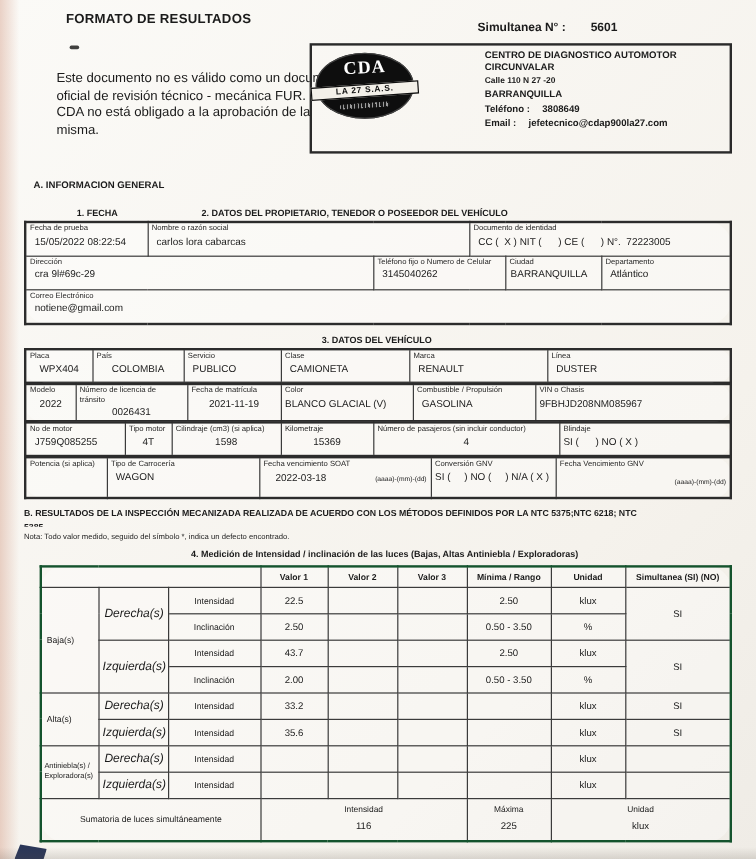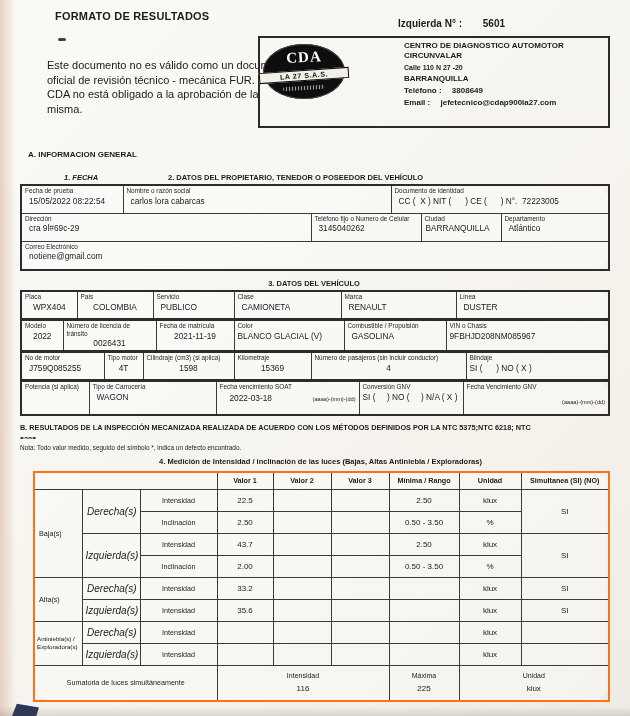--- a/index.html
+++ b/index.html
@@ -57,21 +57,21 @@
   }
 
   .center-info { left:404px; top:41px; width:202px; }
   .center-info .l { font-size:8px; line-height:10px; font-weight:600; }
   .center-info .pair { margin-top:2px; font-size:8px; line-height:10px; font-weight:600; }
   .center-info .pair .v { margin-left:8px; }
   .center-info .addr { margin-top:2px; font-size:7px; line-height:9px; font-weight:600; }
 
   
   .sec-a { left:28px; top:150px; font-size:8px; font-weight:bold; }
-  .t1 { left:64px; top:173px; font-size:7.5px; font-weight:bold;font-style:italic; }
+  .t1 { left:64px; top:173px; font-size:7.5px; font-weight:bold; }
   .t2 { left:168px; top:173px; font-size:7.5px; font-weight:bold; }
   .t3 { left:20px; top:279px; width:588px; text-align:center; font-size:7.5px; font-weight:bold; }
   .sec-b { left:20px; top:423px; width:596px; font-size:7.3px; font-weight:bold; line-height:1.25; }
   .b-clip { left:20px; top:435px; width:60px; height:4px; overflow:hidden; font-size:7.3px; font-weight:bold; }
   .note { left:20px; top:444px; font-size:6.4px; color:#222; }
   .t4 { left:33px; top:457px; width:575px; text-align:center; font-size:7.5px; font-weight:bold; }
 
   
   table { border-collapse:collapse; table-layout:fixed;border-radius:22px; }
   td { border:1px solid #3b3b3b; vertical-align:top; padding:1px 3px; overflow:hidden; }
@@ -83,21 +83,21 @@
   .tblA { left:20px; top:184px; }
   .vwrap { left:20px; top:290px; width:496px; }
   .vwrap table { margin-top:-1px; }
   .vwrap table:first-child { margin-top:0; }
   .soat-line { display:flex; justify-content:space-between; align-items:baseline; margin-top:2px; }
   .soat-line .d { font-size:8.3px; margin-left:10px; }
   .fmt { font-size:5.6px; color:#222; }
   .right-fmt { text-align:right; margin-top:8px; }
 
   
-  .lt { left:33px; top:471px; width:575px; border:2px solid #f97316; background:rgba(255,255,255,0.35); }
+  .lt { left:33px; top:471px; width:575px; border:2px solid #14532d; background:rgba(255,255,255,0.35); }
   .lt td { vertical-align:middle; }
   .lt .hrow td { height:17px; font-size:7.2px; font-weight:600; text-align:center; }
   .lt .drow td { height:22px; }
   .lt .grp { font-size:7.2px; padding-left:4px; }
   .lt .grp2 { font-size:6.2px; line-height:1.25; padding-left:2px; }
   .lt .side { font-size:10px; text-align:right;font-style:italic; }
   .lt .meas { font-size:7.2px; text-align:center; }
   .lt .num { font-size:8px; text-align:center; }
   .lt .frow td { height:36px; }
   .lt .fcell { text-align:center; }
@@ -108,21 +108,21 @@
 </head>
 <body>
 
 <div class="edge-left"></div>
 
 <div class="abs form-title">FORMATO DE RESULTADOS</div>
 <div class="abs title-smudge"></div>
 <div class="abs disclaimer">Este documento no es válido como un documento oficial de revisión técnico - mecánica FUR.  El CDA no está obligado a la aprobación de la misma.</div>
 
 <div class="abs docnum">
-  <span>Izquierda N° :</span>
+  <span>Simultanea N° :</span>
   <span class="num">5601</span>
 </div>
 
 <div class="abs info-box"></div>
 
 <div class="abs logo">
   <div class="oval"></div>
   <div class="cda">CDA</div>
   <div class="band">LA 27 S.A.S.</div>
   <div class="sub"></div>

